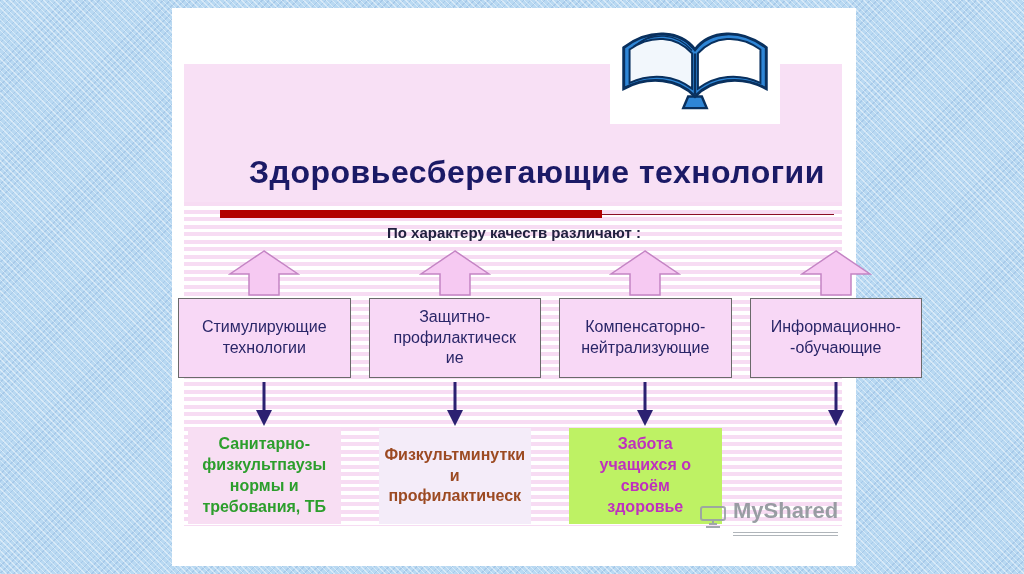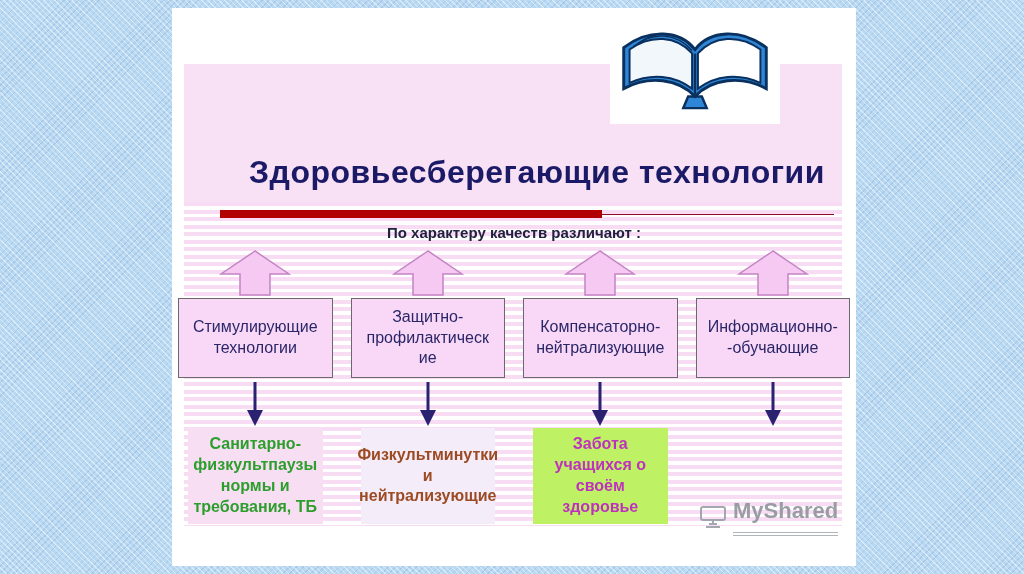--- a/index.html
+++ b/index.html
@@ -30,21 +30,21 @@
   .page-title{
     position:absolute;left:0;top:146px;width:100%;text-align:center;
     font-size:32px;font-weight:bold;color:#1b1a66;letter-spacing:.5px;padding-left:23px;
   }
   .rule-thin{position:absolute;left:48px;top:206px;width:614px;height:1px;background:#8c0f26;}
   .rule-thick{position:absolute;left:48px;top:202px;width:382px;height:8px;background:#b20000;}
   .subtitle{
     position:absolute;left:0;top:216px;width:100%;text-align:center;
     font-size:15px;font-weight:bold;color:#21213f;
   }
-  .row{position:absolute;left:6px;width:672px;display:grid;grid-template-columns:repeat(4,1fr);gap:18px;}
+  .row{position:absolute;left:6px;width:744px;display:grid;grid-template-columns:repeat(4,1fr);gap:18px;}
   .cell{display:flex;align-items:center;justify-content:center;}
   .row-up{top:240px;height:50px;}
   .row-top{top:290px;}
   .row-down{top:372px;height:48px;}
   .row-bottom{top:420px;}
   .up-arrow polygon{fill:#f6c9f2;stroke:#c484c4;stroke-width:1.5;}
   .down-arrow line{stroke:#2b2171;stroke-width:3;}
   .down-arrow polygon{fill:#2b2171;}
   .top-box{
     background:#f8d8f6;border:1px solid #6a6a6a;min-height:80px;width:100%;
@@ -161,21 +161,21 @@
   <div class="row row-bottom">
     <div class="cell">
         <div class="bottom-box" style="color: rgb(44, 158, 44); background-color: rgb(248, 222, 243);">Санитарно-
 физкультпаузы
 нормы и
 требования, ТБ</div>
       </div>
     <div class="cell">
         <div class="bottom-box" style="color: rgb(156, 74, 34); background-color: rgb(244, 236, 249);">Физкультминутки
 и
-нейтрализующие</div>
+профилактическ</div>
       </div>
     <div class="cell">
         <div class="bottom-box" style="color: rgb(191, 48, 191); background-color: #bef264;">Забота
 учащихся о
 своём
 здоровье</div>
       </div>
   </div>
 
   <div class="watermark">

